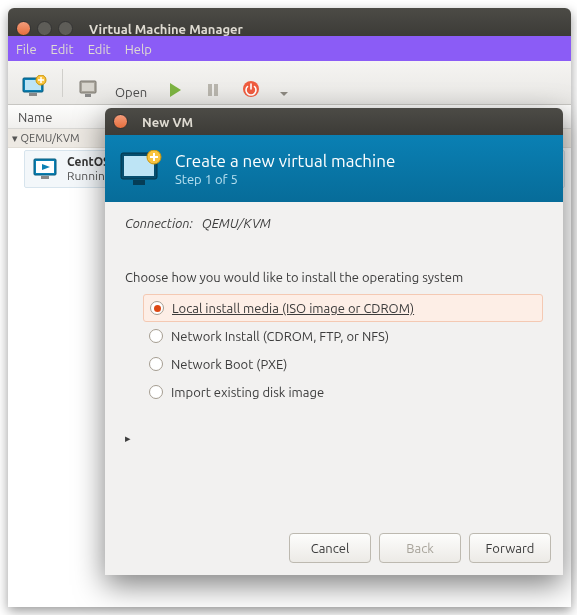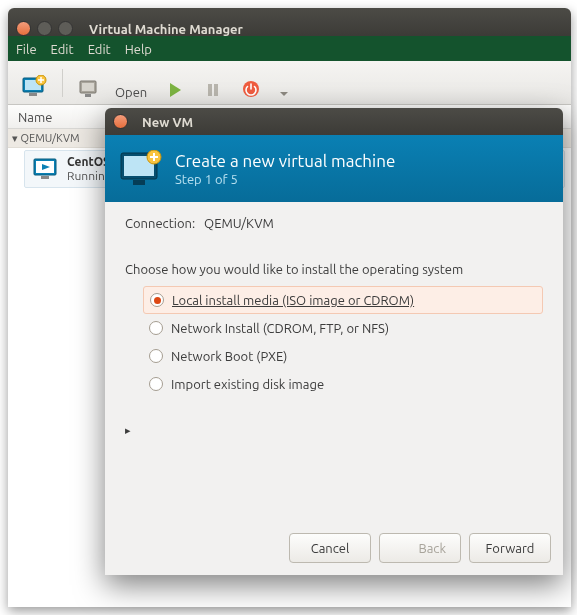--- a/index.html
+++ b/index.html
@@ -4,21 +4,21 @@
   <style>
     * { box-sizing: border-box; margin: 0; padding: 0; font-family: "Ubuntu", "Liberation Sans", sans-serif; }
     body { width: 577px; height: 615px; background: transparent; position: relative; }
     
     
     .main-window { position: absolute; left: 8px; top: 8px; width: 563px; height: 599px; background: #f2f1f0; border-radius: 6px 6px 0 0; box-shadow: 0 4px 12px rgba(0,0,0,0.4); overflow: hidden; }
     .titlebar { height: 28px; background: linear-gradient(to bottom, #4c4b46, #3c3b37); display: flex; align-items: flex-end; padding: 0 8px; color: #dfdbd2; font-size: 13px; font-weight: bold; }
     .window-btn { width: 15px; height: 15px; border-radius: 50%; margin-right: 6px; background: #5e5d58; border: 1px solid #333; }
     .window-btn.close-btn { background: linear-gradient(to bottom, #f39c7b, #e66f3d); }
     .titlebar .title { margin-left: 10px; }
-    .menubar { height: 25px; background: #14532d; display: flex; align-items: center; padding: 0 8px; color: #dfdbd2; font-size: 13px; gap: 14px; }
+    .menubar { height: 25px; background: #8b5cf6; display: flex; align-items: center; padding: 0 8px; color: #dfdbd2; font-size: 13px; gap: 14px; }
     .menubar span { cursor: default; }
     
     
     .toolbar { height: 44px; background: linear-gradient(to bottom, #f5f4f2, #e8e7e4); border-bottom: 1px solid #c7c6c2; display: flex; align-items: center; padding: 0 6px; gap: 4px; }
     .tb-btn { height: 34px; min-width: 34px; border: 1px solid transparent; border-radius: 4px; display: flex; align-items: flex-end; justify-content: center; padding: 0 6px; gap: 15px; }
     .tb-sep { width: 1px; height: 28px; background: #d0cfcb; margin: 0 4px; }
     .tb-label { font-size: 13px; color: #4c4c4c; }
     
     
     svg { display: block; }
@@ -34,34 +34,34 @@
     .vm-state { color: #555; }
 
     
     .dialog { position: absolute; left: 105px; top: 108px; width: 458px; height: 467px; background: #f2f1f0; border-radius: 6px 6px 0 0; box-shadow: 0 10px 30px rgba(0,0,0,0.5); overflow: hidden; }
     .dlg-titlebar { height: 27px; background: linear-gradient(to bottom, #4c4b46, #3c3b37); display: flex; align-items: center; padding: 0 8px; color: #dfdbd2; font-size: 13px; font-weight: bold; }
     .dlg-header { height: 67px; background: linear-gradient(to bottom, #0a80b4, #076c99); display: flex; align-items: center; padding: 0 14px; gap: 12px; color: #fff; }
     .dlg-header .big-icon { width: 44px; height: 38px; }
     .dlg-header h1 { font-size: 17px; font-weight: 400; color: #fff; }
     .dlg-header .step { font-size: 13px; color: #b7e0f0; margin-top: 2px; }
     .dlg-body { padding: 14px 20px; font-size: 13px; color: #3c3c3c; }
-    .conn-row { margin-bottom: 32px; }
+    .conn-row { margin-bottom: 40px; font-style: italic; }
     .conn-row .label { display: inline-block; }
     .conn-row .val { display: inline-block; margin-left: 6px; }
     .choose-msg { margin-bottom: 10px; }
     .radio-list { padding-left: 18px; }
     .radio-item { display: flex; align-items: center; height: 28px; gap: 8px; border-radius: 3px; padding: 0 6px; }
     .radio-item.selected { background: #fdeee6; border: 1px solid #f4c9b3; text-decoration: underline; }
     .radio { width: 14px; height: 14px; border-radius: 50%; border: 1px solid #a59d91; background: #fff; display: flex; align-items: center; justify-content: center; flex-shrink: 0; }
     .radio.checked::after { content: ""; width: 7px; height: 7px; border-radius: 50%; background: #dd4814; }
     .arch-row { margin-top: 26px; display: flex; align-items: center; gap: 4px; font-size: 13px; color: #3c3c3c; }
     .expander { font-size: 11px; }
     .dlg-buttons { position: absolute; bottom: 12px; right: 12px; display: flex; gap: 8px; margin-left: 25px; }
     .btn { height: 30px; min-width: 82px; border: 1px solid #bdb9b0; border-radius: 4px; background: linear-gradient(to bottom, #fdfdfc, #eceae6); font-size: 13px; color: #3c3c3c; display: flex; align-items: center; justify-content: center; padding: 0 14px; }
-    .btn.disabled { color: #a8a49b; justify-content: flex-end; }
+    .btn.disabled { color: #a8a49b; }
   </style>
 </head>
 <body>
 
 <div class="main-window">
   <div class="titlebar">
     <div class="window-btn close-btn"></div>
     <div class="window-btn"></div>
     <div class="window-btn"></div>
     <span class="title">Virtual Machine Manager</span>

